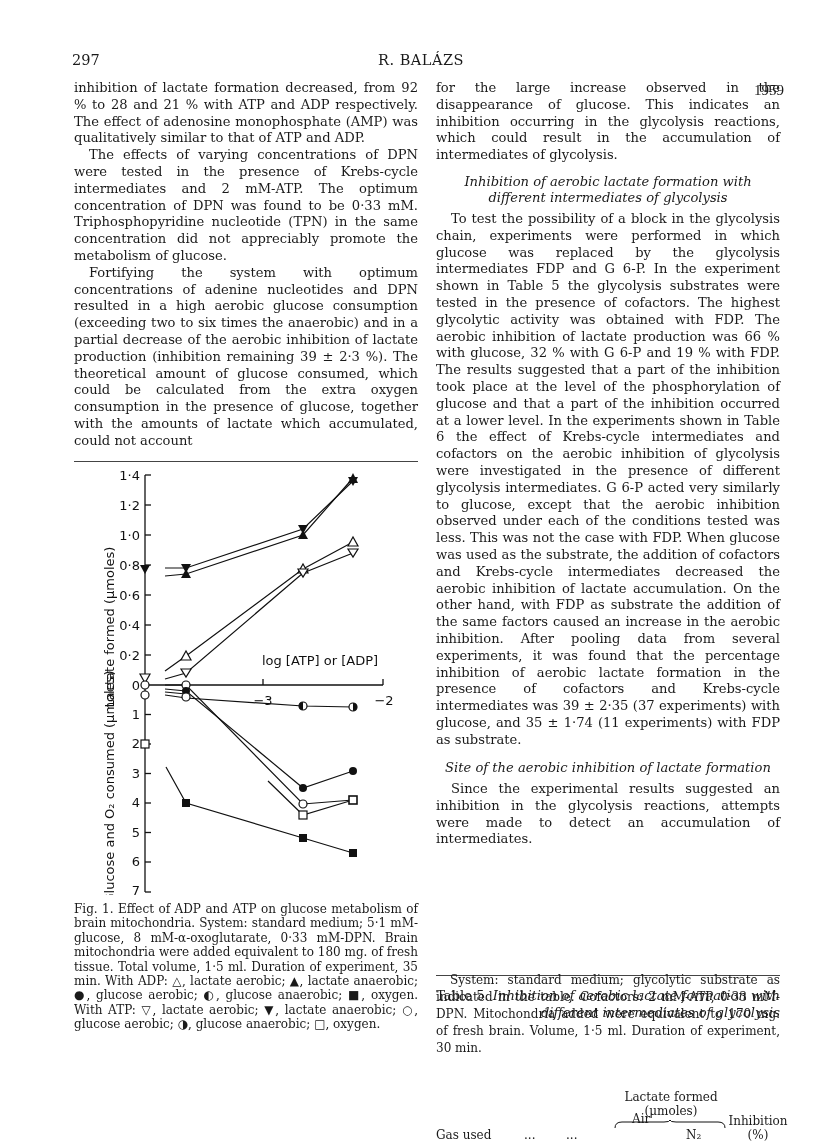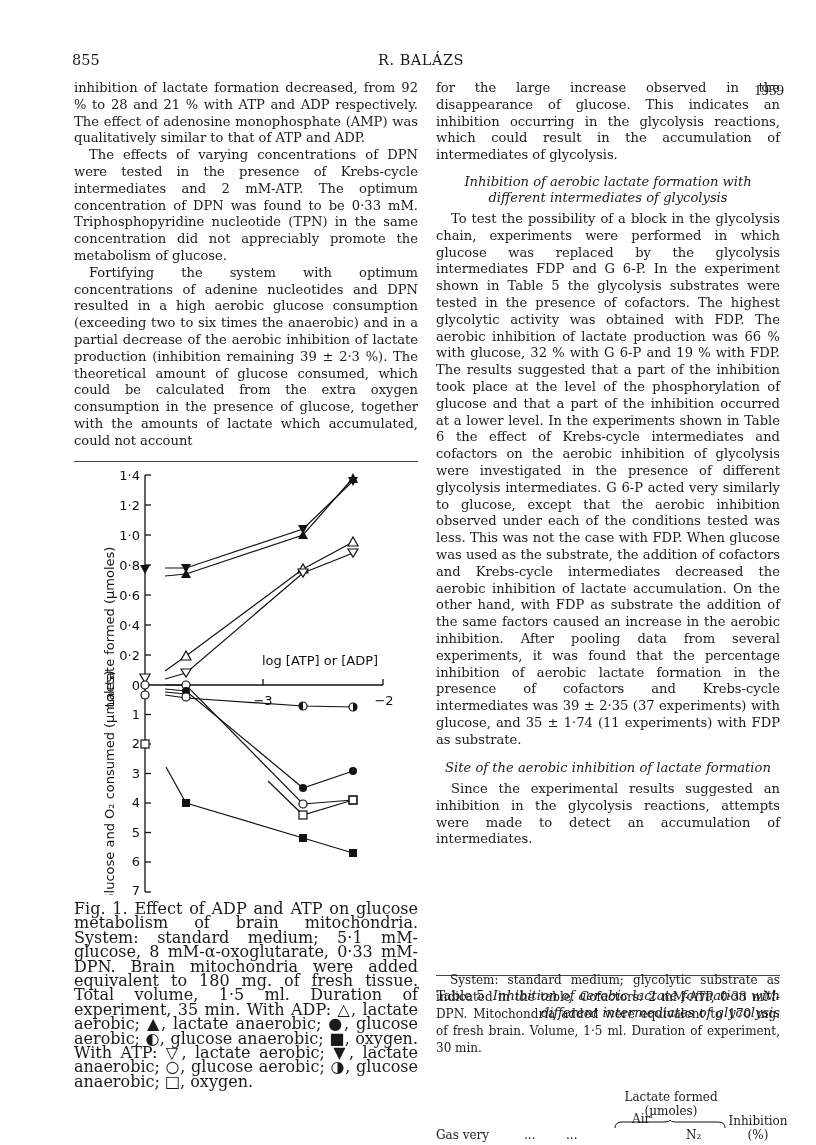--- a/index.html
+++ b/index.html
@@ -13,21 +13,21 @@
   .hdr .year { position: absolute; right: -22px; top: 2px; font-family: "Liberation Serif", serif; font-size: 15px; margin-top: 28px; }
   .col { position: absolute; font-size: 13.1px; line-height: 16.8px; text-align: justify; }
   .col.left { left: 74px; width: 344px; top: 80px; }
   .col.right { left: 436px; width: 344px; top: 80px; }
   .col p { margin: 0; }
   .indent { text-indent: 15px; }
   .heading { text-align: center; font-style: italic; margin: 10px 0 4px 0 !important; line-height: 16.5px; }
   .rule { position: absolute; height: 1px; background: #444; }
   .figure { position: absolute; left: 74px; top: 465px; width: 344px; height: 430px; }
   .figure svg { position: absolute; left: 0; top: 0; }
-  .caption { position: absolute; left: 74px; top: 902px; width: 344px; font-size: 16px; line-height: 14.4px;
+  .caption { position: absolute; left: 74px; top: 902px; width: 344px; font-size: 12px; line-height: 14.4px;
              text-align: justify; }
   .table-title { position: absolute; left: 436px; top: 988px; width: 344px; text-align: right;
                  font-size: 13.1px; line-height: 16.5px; }
   .table-title i { font-style: italic; }
   .table-note { position: absolute; left: 436px; top: 972px; width: 344px; font-size: 12px; line-height: 17px;
                 text-align: justify; text-indent: 14px; }
   .tbl { position: absolute; left: 436px; top: 1090px; width: 344px; font-size: 12px; }
   .tbl .grp { position: absolute; left: 180px; top: 0; width: 110px; text-align: center; line-height: 14px; }
   .tbl .brace { position: absolute; left: 178px; top: 30px; width: 112px; height: 8px; }
   .tbl .inh { position: absolute; left: 290px; top: 24px; width: 64px; text-align: center; line-height: 14px; }
@@ -36,21 +36,21 @@
   .tbl .dots2 { position: absolute; left: 130px; top: 38px; }
   .tbl .h-air { position: absolute; left: 196px; top: 22px; }
   .tbl .h-n2 { position: absolute; left: 250px; top: 38px; }
 </style>
 </head>
 <body>
 
 <div class="page">
 
   <div class="hdr">
-    <span class="num">855</span>
+    <span class="num">297</span>
     <span class="author">R. BALÁZS</span>
     <span class="year">1959</span>
   </div>
 
   <div class="col left">
     <p>inhibition of lactate formation decreased, from 92 % to 28 and 21 % with ATP and ADP respectively. The effect of adenosine monophosphate (AMP) was qualitatively similar to that of ATP and ADP.</p>
     <p class="indent">The effects of varying concentrations of DPN were tested in the presence of Krebs-cycle intermediates and 2 mM-ATP. The optimum concentration of DPN was found to be 0·33 mM. Triphosphopyridine nucleotide (TPN) in the same concentration did not appreciably promote the metabolism of glucose.</p>
     <p class="indent">Fortifying the system with optimum concentrations of adenine nucleotides and DPN resulted in a high aerobic glucose consumption (exceeding two to six times the anaerobic) and in a partial decrease of the aerobic inhibition of lactate production (inhibition remaining 39 ± 2·3 %). The theoretical amount of glucose consumed, which could be calculated from the extra oxygen consumption in the presence of glucose, together with the amounts of lactate which accumulated, could not account</p>
   </div>
 
@@ -194,21 +194,21 @@
     <i>Inhibition of aerobic lactate formation with different intermediates of glycolysis</i>
   </div>
   <div class="table-note">System: standard medium; glycolytic substrate as indicated in the table. Cofactors: 2 mM-ATP, 0·33 mM-DPN. Mitochondria added were equivalent to 170 mg. of fresh brain. Volume, 1·5 ml. Duration of experiment, 30 min.</div>
 
   <div class="tbl">
     <div class="grp">Lactate formed (μmoles)</div>
     <svg class="brace" viewBox="0 0 112 8">
       <path d="M1,8 Q1,2 8,2 L50,2 Q56,2 56,0 Q56,2 62,2 L104,2 Q111,2 111,8" fill="none" stroke="#111" stroke-width="1"></path>
     </svg>
     <div class="inh">Inhibition (%)</div>
-    <span class="gas">Gas very</span>
+    <span class="gas">Gas used</span>
     <span class="dots1">...</span>
     <span class="dots2">...</span>
     <span class="h-air">Air</span>
     <span class="h-n2">N₂</span>
 
   </div>
 
 </div>
 
 </body></html>

